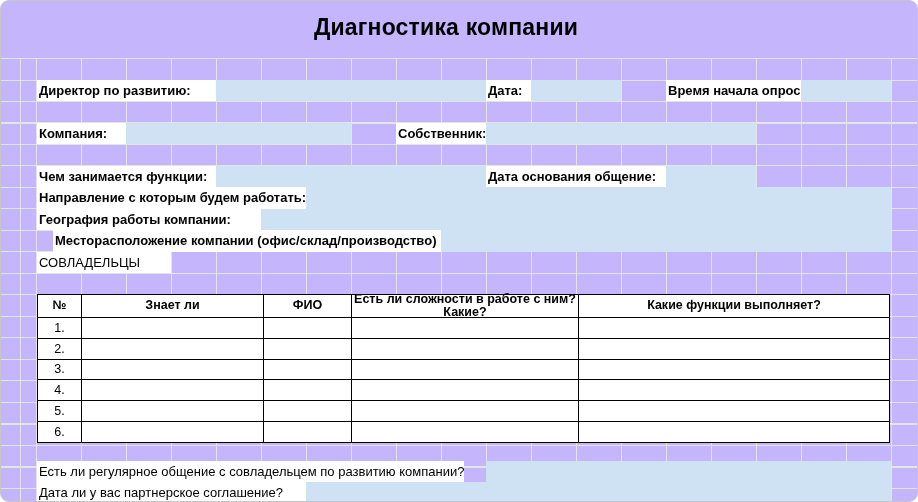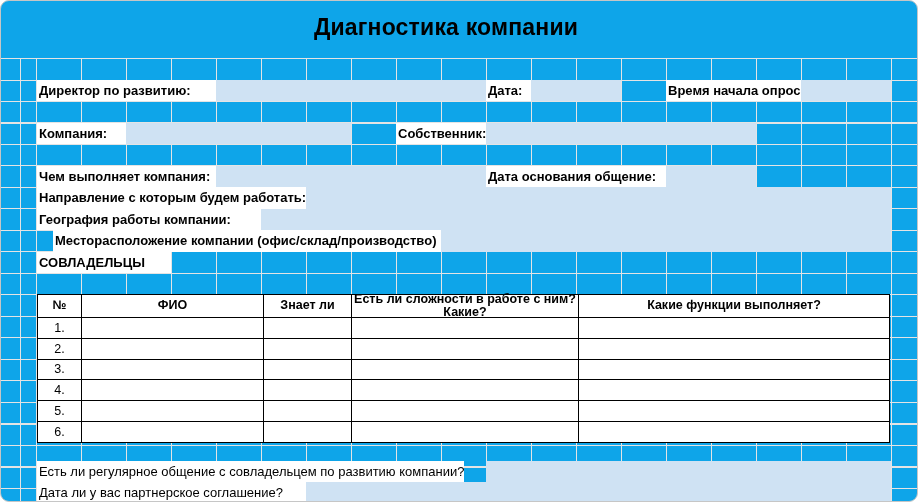--- a/index.html
+++ b/index.html
@@ -1,20 +1,20 @@
 <!DOCTYPE html>
 <html><head>
 <meta charset="utf-8">
 <style>
   html,body { margin:0; padding:0; background:#ffffff; }
   * { box-sizing:border-box; }
   .frame {
     position:relative; width:918px; height:502px;
     border:1px solid #c6c6c6; border-radius:9px; overflow:hidden;
-    background:#0ea5e9;
+    background:#c4b5fd;
     font-family:"Liberation Sans", sans-serif;
     color:#000;
   }
   .gridbg {
     position:absolute; left:0; top:57px; right:0; bottom:0;
     background-image:
       repeating-linear-gradient(to right,  #e4e4e4 0 1px, transparent 1px 45px),
       repeating-linear-gradient(to bottom, #e4e4e4 0 1px, transparent 1px 21.5px);
     background-position: 35px 0, 0 0;
   }
@@ -22,21 +22,21 @@
     position:absolute; top:13px; left:0; width:890px;
     text-align:center; font-size:23px; font-weight:bold;
     letter-spacing:0.2px;
   }
   .lbl, .q-lbl, .sect {
     position:absolute; height:21.5px; background:#fff;
     display:flex; align-items:center; white-space:nowrap;
     padding-left:2px; font-size:13px;
   }
   .lbl  { font-weight:bold; }
-  .sect { font-weight:bold; }
+  .sect { font-weight:normal; }
   .q-lbl{ font-weight:normal; }
   .inp {
     position:absolute; height:21.5px; background:#cfe2f3;
   }
   .tbl {
     position:absolute; left:36px; top:293px;
     display:grid;
     grid-template-columns:44px 182px 88px 227px 311px;
     grid-template-rows:23px repeat(6, 20.8px);
     background:#fff;
@@ -65,40 +65,40 @@
   <div class="lbl" style="left:485px; top:78.5px; min-width:45px">Дата:</div>
   <div class="inp" style="left:530px; top:78.5px; width:90px"></div>
   <div class="lbl" style="left:665px; top:78.5px; min-width:135px">Время начала опроса:</div>
   <div class="inp" style="left:800px; top:78.5px; width:90px"></div>
 
   <div class="lbl" style="left:36px; top:121.5px; min-width:89px">Компания:</div>
   <div class="inp" style="left:125px; top:121.5px; width:225px"></div>
   <div class="lbl" style="left:395px; top:121.5px; min-width:90px">Собственник:</div>
   <div class="inp" style="left:485px; top:121.5px; width:270px"></div>
 
-  <div class="lbl" style="left:36px; top:164.5px; min-width:179px">Чем выполняет компания:</div>
+  <div class="lbl" style="left:36px; top:164.5px; min-width:179px">Чем занимается функции:</div>
   <div class="inp" style="left:215px; top:164.5px; width:270px"></div>
   <div class="lbl" style="left:485px; top:164.5px; min-width:180px">Дата основания общение:</div>
   <div class="inp" style="left:665px; top:164.5px; width:90px"></div>
 
   <div class="lbl" style="left:36px; top:186px; min-width:269px">Направление с которым будем работать:</div>
   <div class="inp" style="left:305px; top:186px; width:585px"></div>
 
   <div class="lbl" style="left:36px; top:207.5px; min-width:224px">География работы компании:</div>
   <div class="inp" style="left:260px; top:207.5px; width:630px"></div>
 
   <div class="lbl" style="left:52px; top:229px; min-width:404px">Месторасположение компании (офис/склад/производство)</div>
   <div class="inp" style="left:440px; top:229px; width:450px"></div>
 
   <div class="sect" style="left:36px; top:250.5px; min-width:134px">СОВЛАДЕЛЬЦЫ</div>
 
   <div class="tbl">
     <div class="th">№</div>
+    <div class="th">Знает ли</div>
     <div class="th">ФИО</div>
-    <div class="th">Знает ли</div>
     <div class="th">Есть ли сложности в работе с ним? Какие?</div>
     <div class="th">Какие функции выполняет?</div>
 
     <div class="num">1.</div>
     <div></div>
     <div></div>
     <div></div>
     <div></div>
 
     <div class="num">2.</div>

